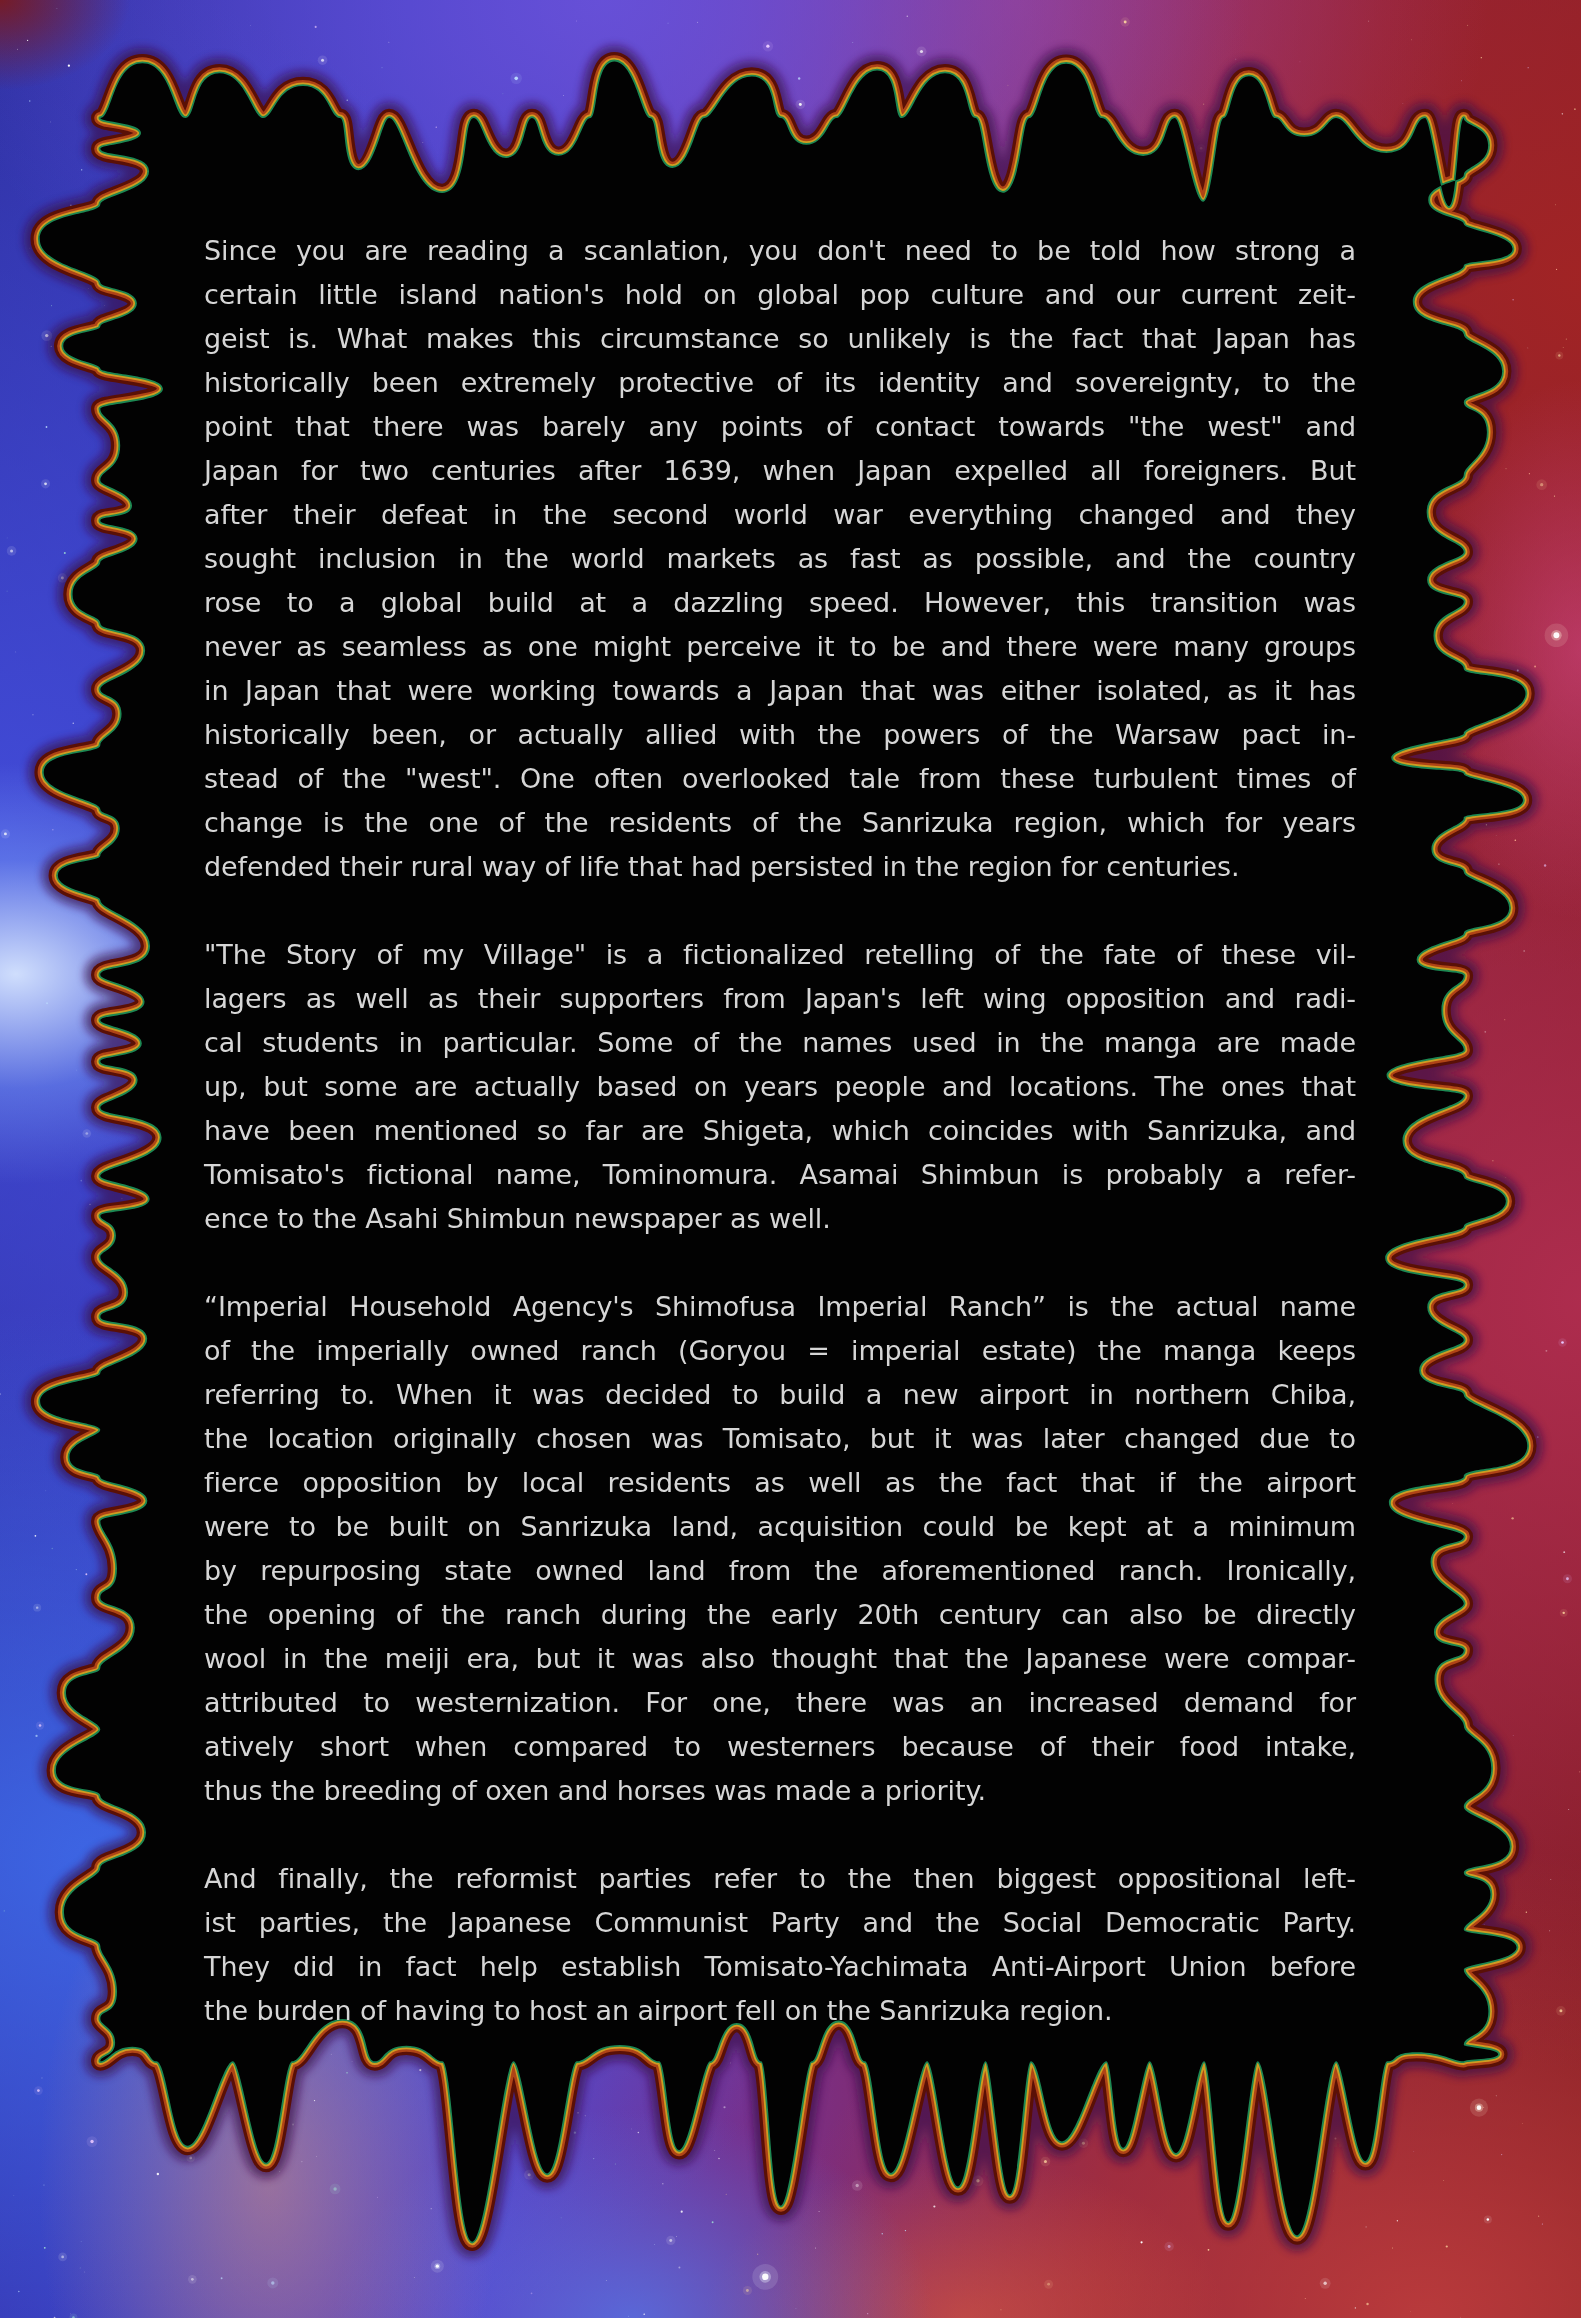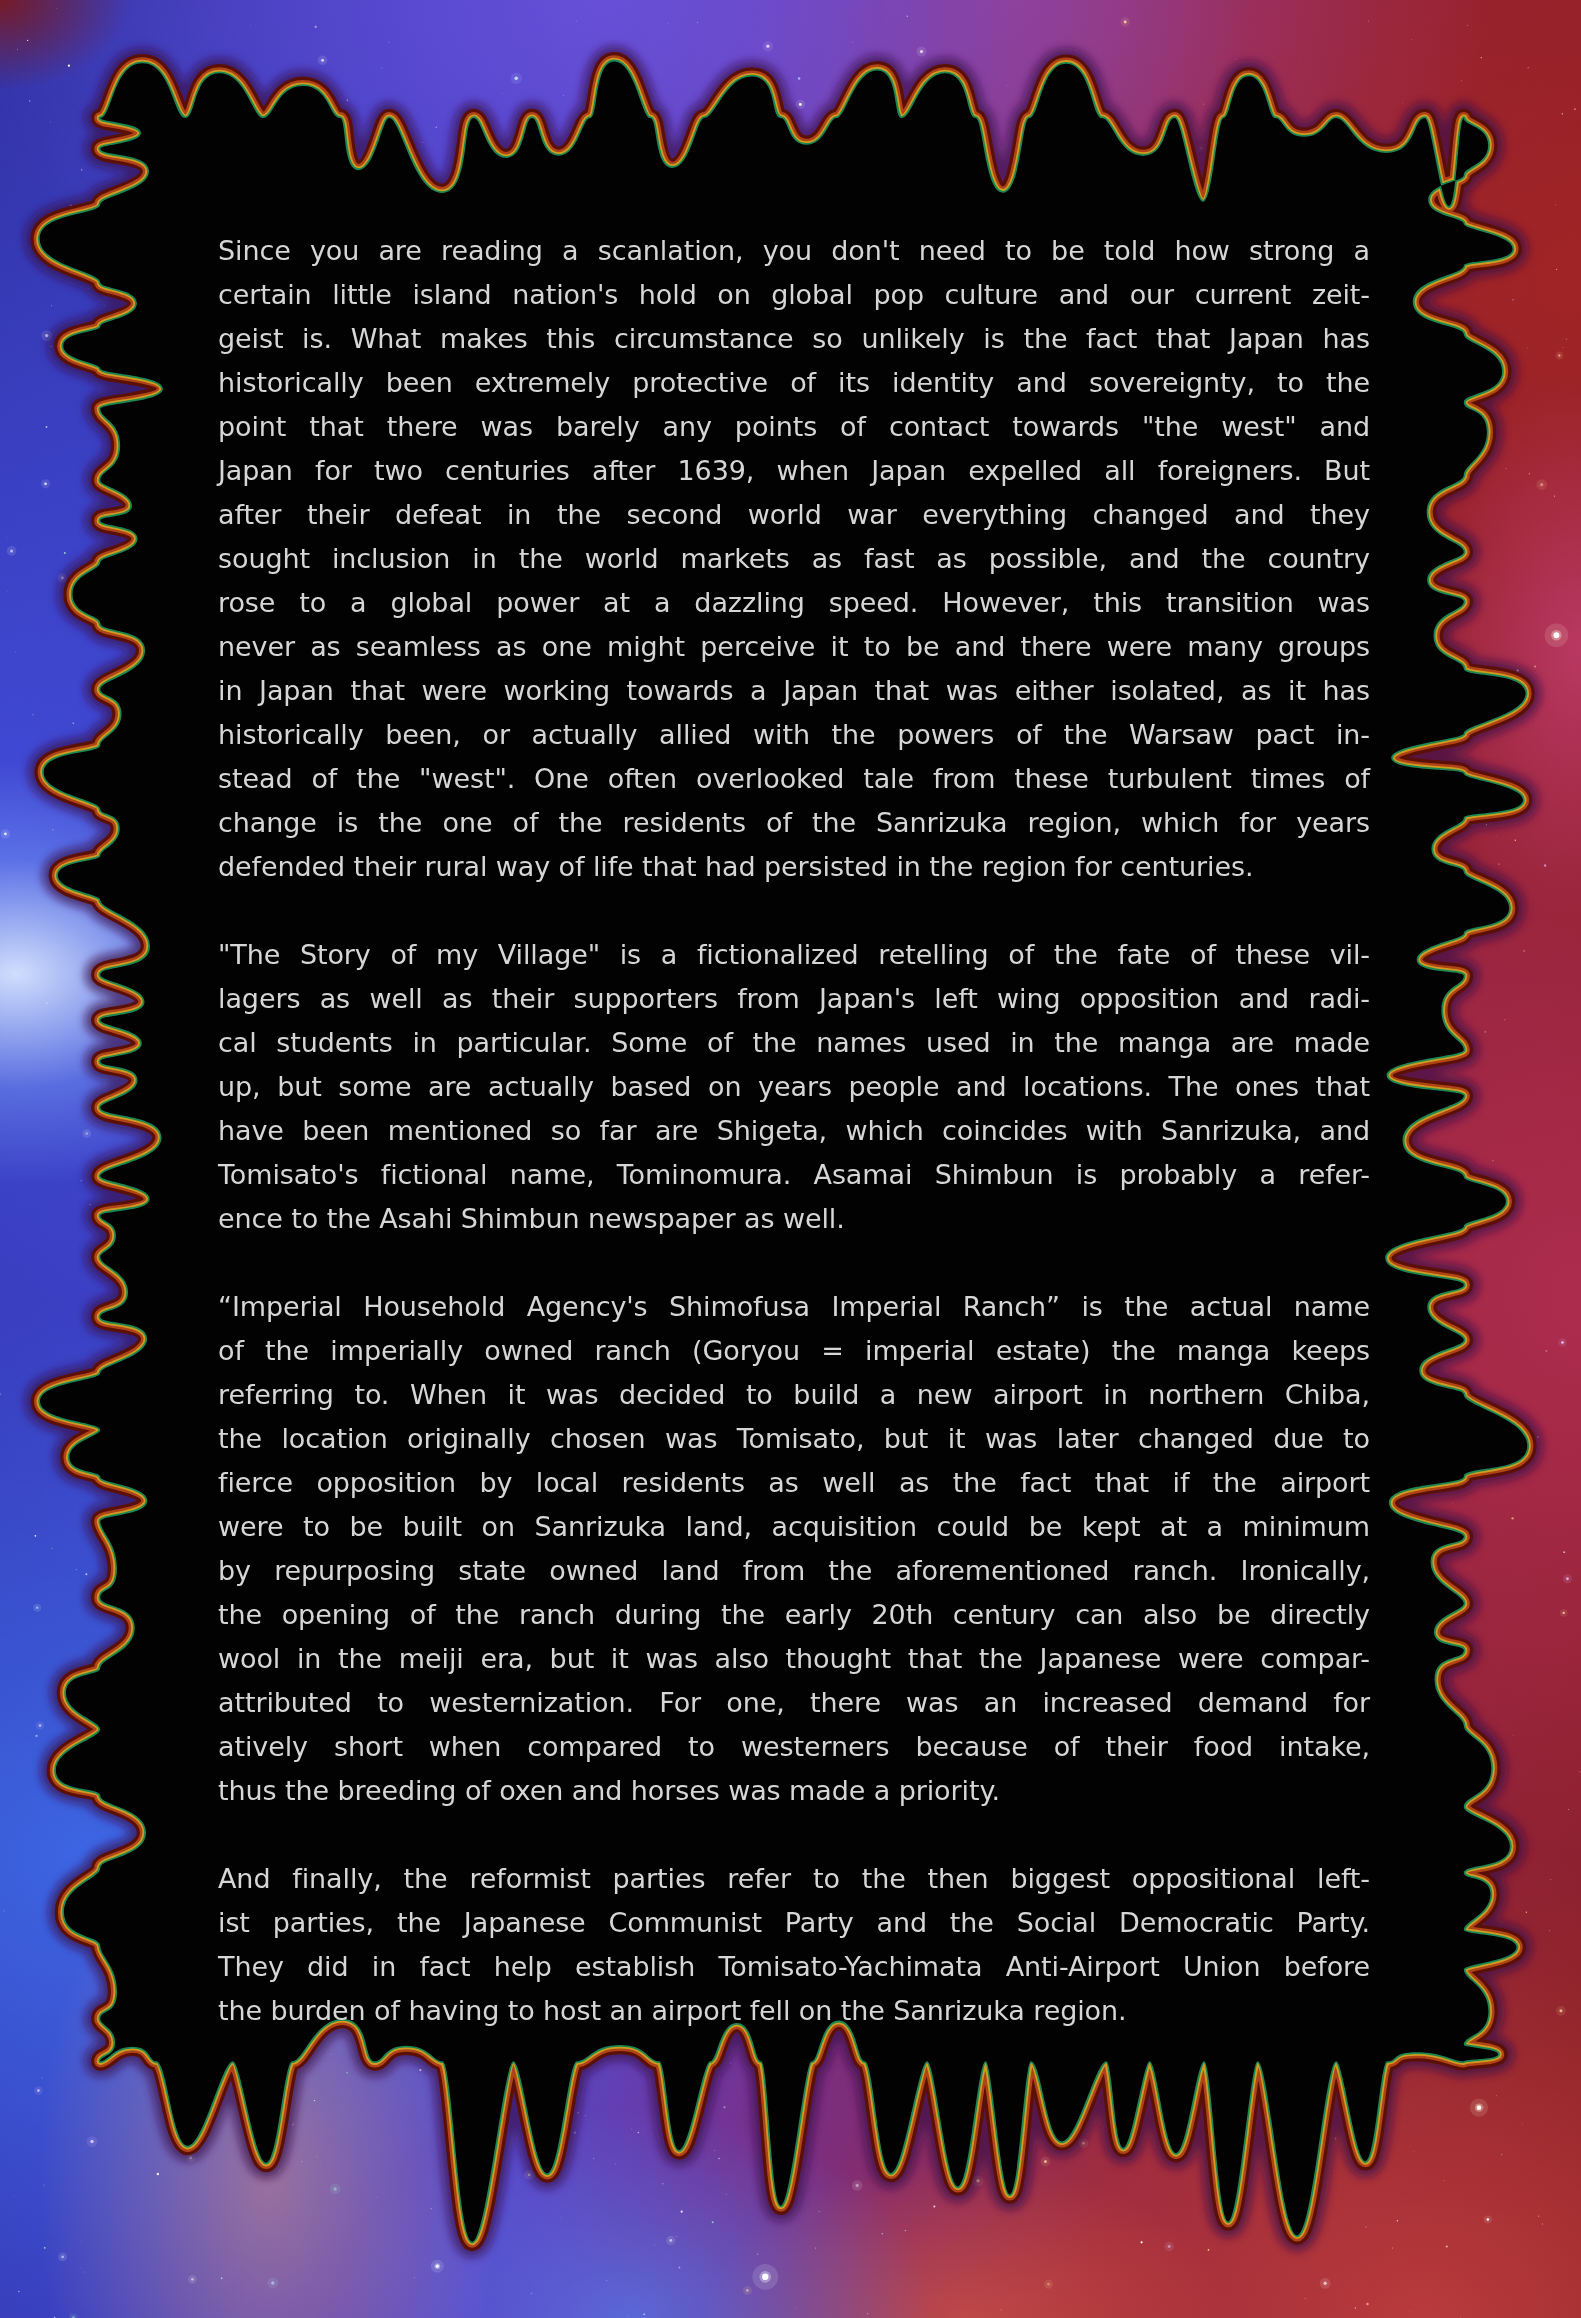--- a/index.html
+++ b/index.html
@@ -37,21 +37,21 @@
   
   svg.scene {
     position: absolute;
     inset: 0;
     width: 1582px;
     height: 2319px;
   }
   
   .text-panel {
     position: absolute;
-    left: 218px;
+    left: 204px;
     top: 229px;
     width: 1152px;
     color: #d6d6d6;
     font-size: 27px;
     line-height: 44px;
     letter-spacing: -0.1px;
     z-index: 3;
   }
   .para { margin: 0 0 44px 0; }
   .para:last-child { margin-bottom: 8px; }
@@ -1237,21 +1237,21 @@
 <div class="text-panel" style="color: rgb(214, 214, 214);">
     <div class="para">
       <div class="tline">Since you are reading a scanlation, you don't need to be told how strong a</div>
       <div class="tline">certain little island nation's hold on global pop culture and our current zeit-</div>
       <div class="tline">geist is. What makes this circumstance so unlikely is the fact that Japan has</div>
       <div class="tline">historically been extremely protective of its identity and sovereignty, to the</div>
       <div class="tline">point that there was barely any points of contact towards "the west" and</div>
       <div class="tline">Japan for two centuries after 1639, when Japan expelled all foreigners. But</div>
       <div class="tline">after their defeat in the second world war everything changed and they</div>
       <div class="tline">sought inclusion in the world markets as fast as possible, and the country</div>
-      <div class="tline">rose to a global power at a dazzling speed. However, this transition was</div>
+      <div class="tline">rose to a global build at a dazzling speed. However, this transition was</div>
       <div class="tline">never as seamless as one might perceive it to be and there were many groups</div>
       <div class="tline">in Japan that were working towards a Japan that was either isolated, as it has</div>
       <div class="tline">historically been, or actually allied with the powers of the Warsaw pact in-</div>
       <div class="tline">stead of the "west". One often overlooked tale from these turbulent times of</div>
       <div class="tline">change is the one of the residents of the Sanrizuka region, which for years</div>
       <div class="tline last">defended their rural way of life that had persisted in the region for centuries.</div>
     </div>
     <div class="para">
       <div class="tline">"The Story of my Village" is a fictionalized retelling of the fate of these vil-</div>
       <div class="tline">lagers as well as their supporters from Japan's left wing opposition and radi-</div>

